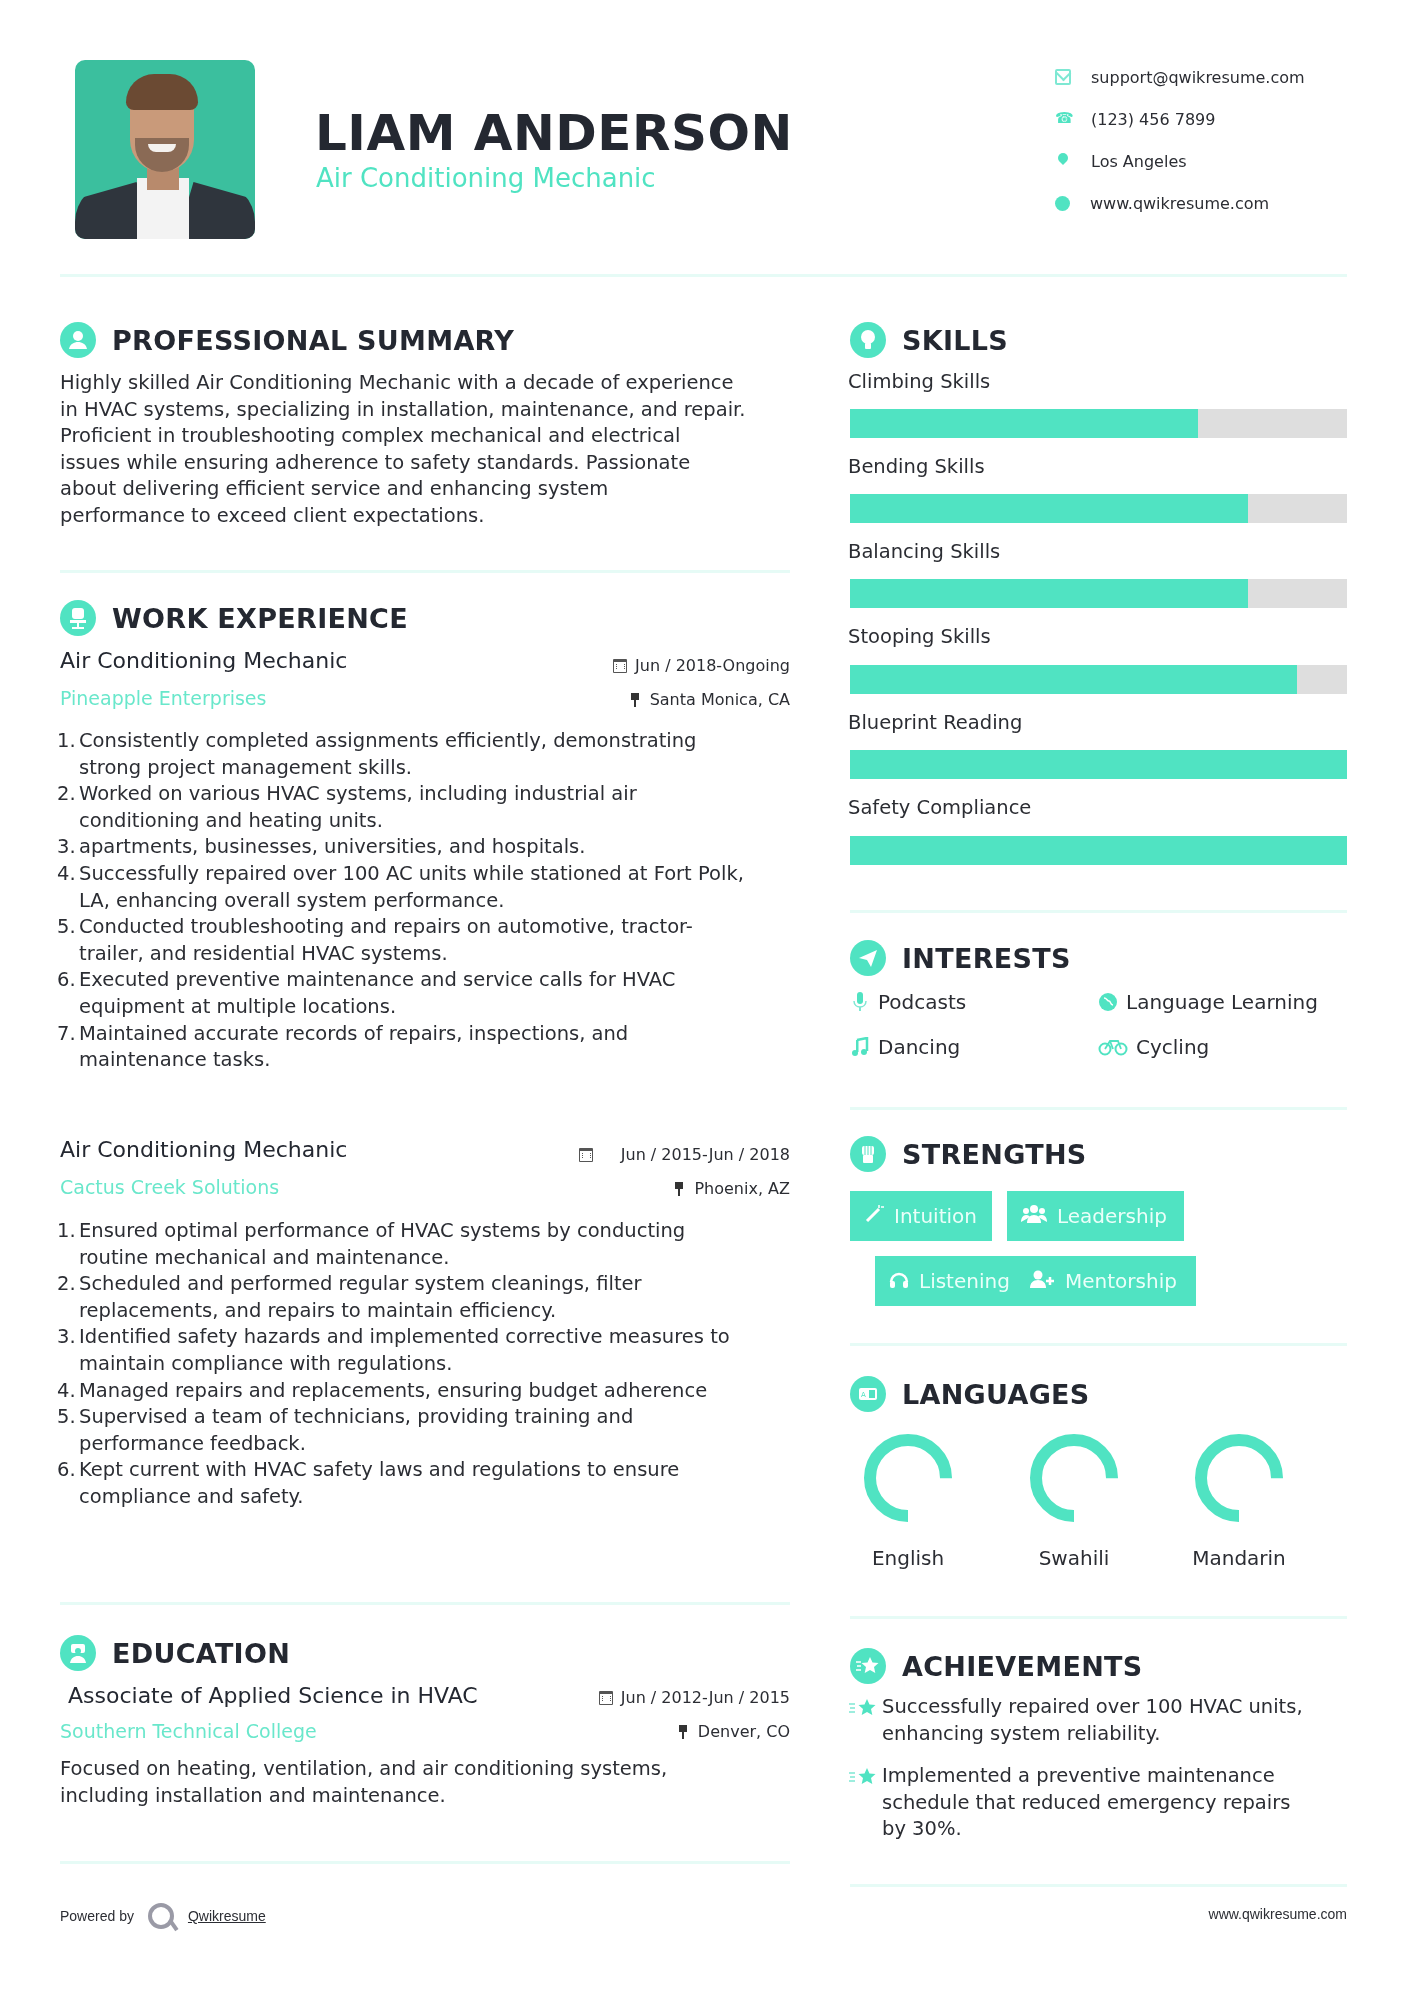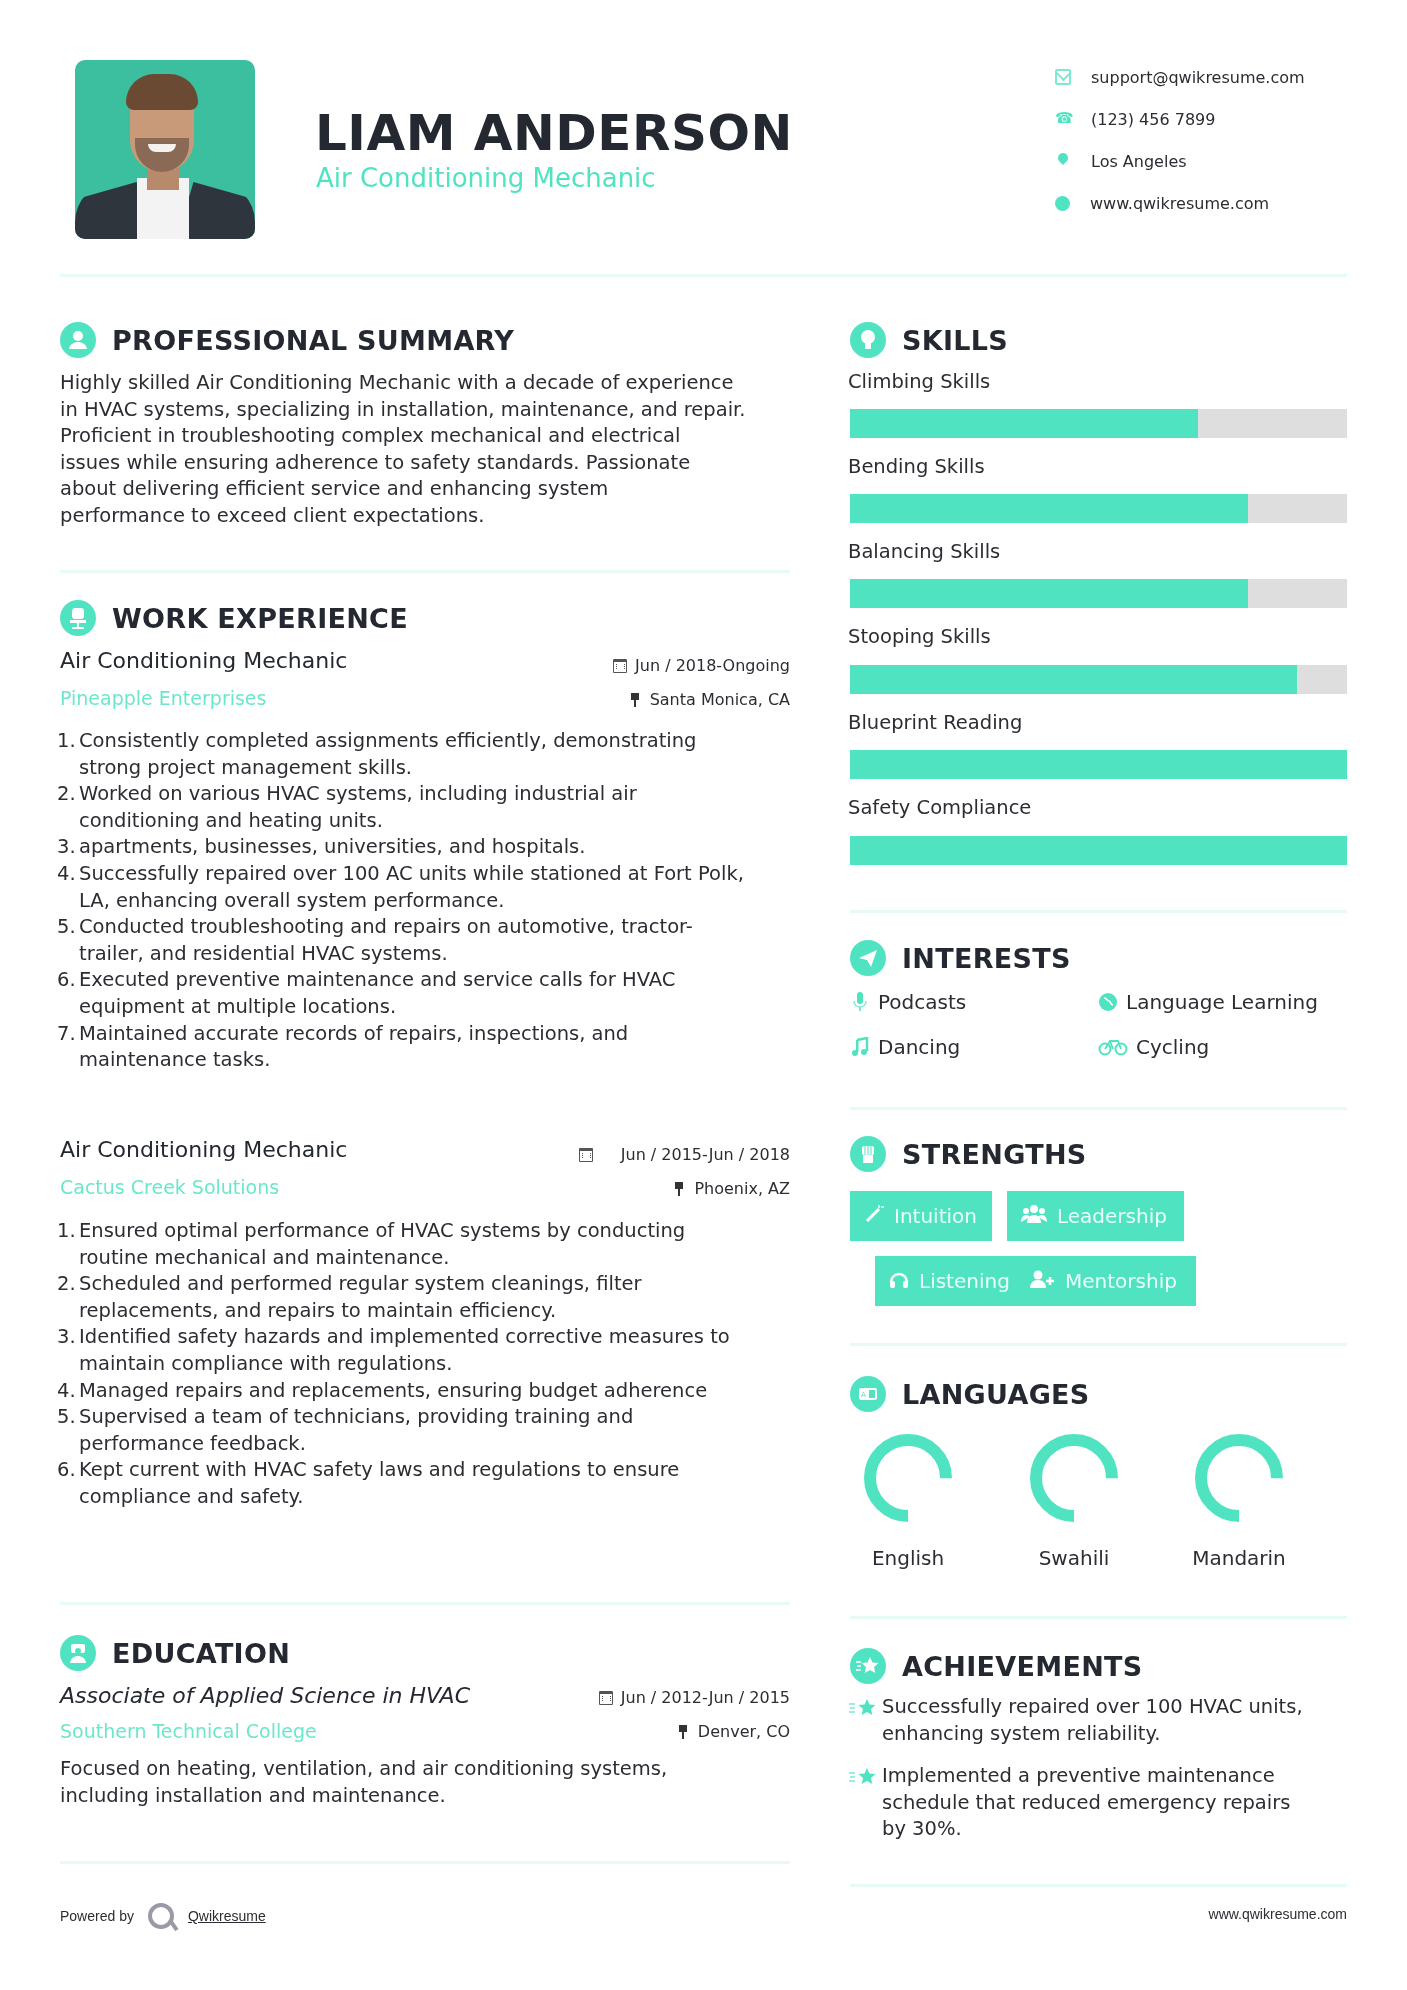--- a/index.html
+++ b/index.html
@@ -254,21 +254,21 @@
     <div class="sec-head" style="left:0; top:1635px;">
       <div class="sec-icon">
         <svg width="36" height="36" viewBox="0 0 36 36">
             <rect x="11" y="9" width="14" height="9" rx="2" fill="#fff"></rect>
             <circle cx="18" cy="16" r="3" fill="#50e3c2"></circle>
             <path d="M10 28c1-5 4-7 8-7s7 2 8 7z" fill="#fff"></path>
           </svg>
       </div>
       <div class="sec-title">EDUCATION</div>
     </div>
-    <div class="job-h" style="left:0; top:1683px;font-style:italic;">Associate of Applied Science in HVAC</div>
+    <div class="job-h" style="left:8px; top:1683px;">Associate of Applied Science in HVAC</div>
     <div class="meta" style="top:1688px;">
       <span class="mi mi-cal"></span>
       <span>Jun / 2012-Jun / 2015</span>
     </div>
     <div class="company" style="left:0; top:1720px;">Southern Technical College</div>
     <div class="meta" style="top:1722px;">
       <span class="mi mi-pin"></span>
       <span>Denver, CO</span>
     </div>
     <div class="para" style="left:0; top:1756px; width:730px;">

